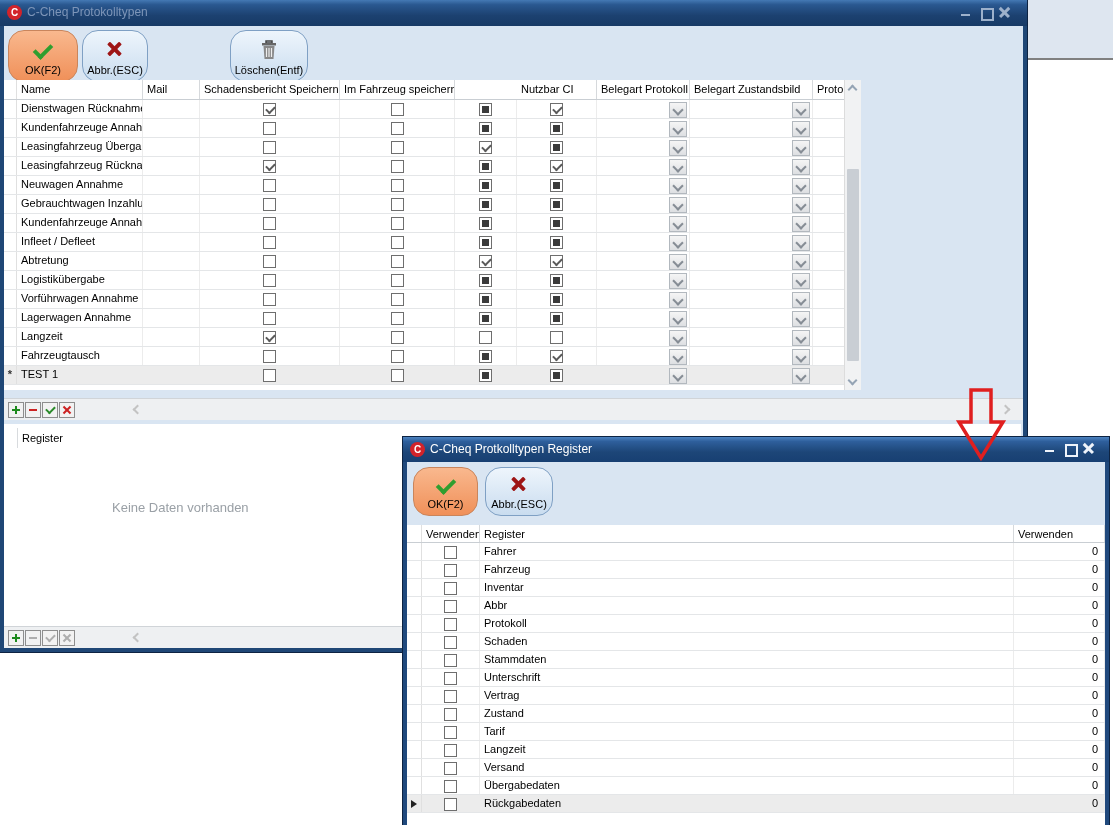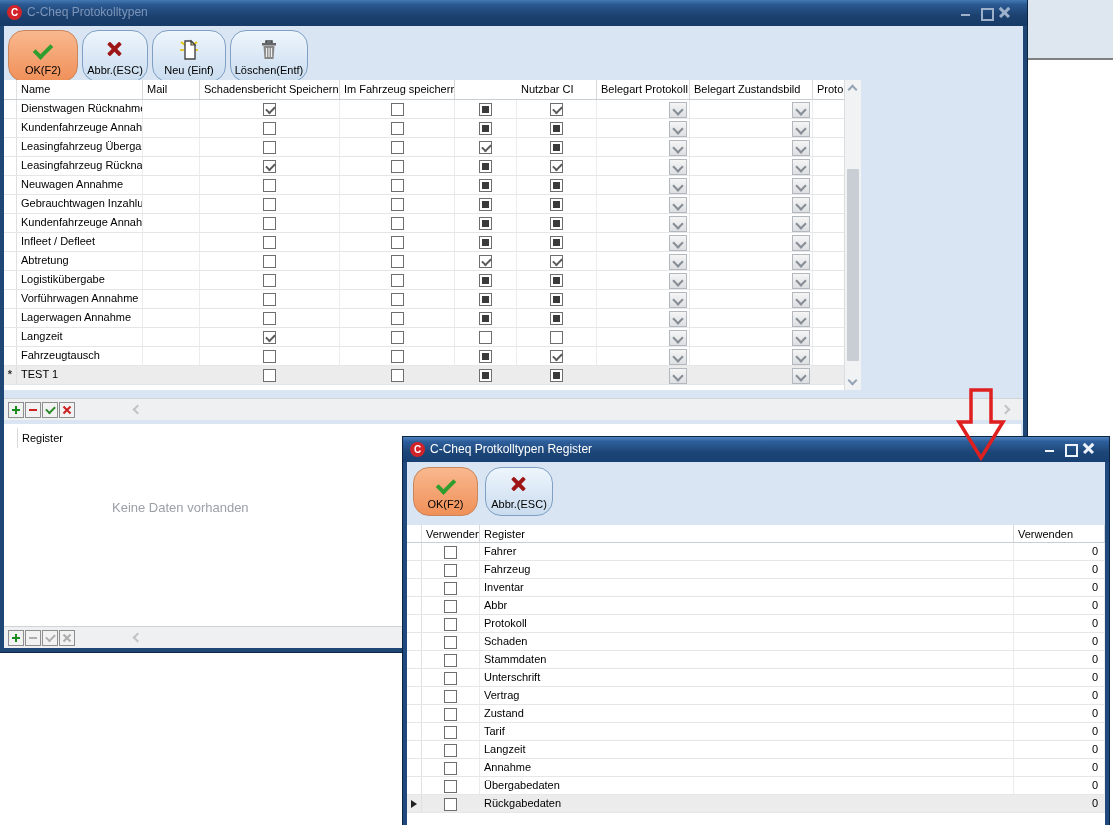--- a/index.html
+++ b/index.html
@@ -122,35 +122,20 @@
     <div class="content" style="left:4px;top:26px;width:1019px;height:622px;">
 
       <div class="btn3d orange" style="left:4px;top:4px;width:70px;height:52px;">
         <span class="ic ic-check"></span>
         <span class="btn-label">OK(F2)</span>
       </div>
       <div class="btn3d" style="left:78px;top:4px;width:66px;height:52px;">
         <span class="ic ic-cross"></span>
         <span class="btn-label">Abbr.(ESC)</span>
       </div>
-      <div class="btn3d" style="left:148px;top:4px;width:74px;height:52px;">
-        <span class="ic">
-          <svg width="24" height="24" viewBox="0 0 24 24">
-            <g stroke="#e8c400" stroke-width="1.6">
-                <line x1="4" y1="4" x2="8" y2="7"></line>
-                <line x1="20" y1="4" x2="16" y2="7"></line>
-                <line x1="3" y1="12" x2="7" y2="12"></line>
-                <line x1="21" y1="12" x2="17" y2="12"></line>
-              </g>
-            <path d="M8 3 h6 l4 4 v14 h-10 z" fill="#ffffff" stroke="#444" stroke-width="1.4"></path>
-            <path d="M14 3 l4 4 h-4 z" fill="#ffe98a" stroke="#444" stroke-width="1.2"></path>
-          </svg>
-        </span>
-        <span class="btn-label">Neu (Einf)</span>
-      </div>
       <div class="btn3d" style="left:226px;top:4px;width:78px;height:52px;">
         <span class="ic">
           <svg width="24" height="24" viewBox="0 0 24 24">
             <path d="M9 3 h6 v2 h-6 z" fill="none" stroke="#444" stroke-width="1.5"></path>
             <rect x="5" y="5" width="14" height="2.5" fill="#666"></rect>
             <path d="M6.5 8 h11 l-1 13 h-9 z" fill="#888"></path>
             <g stroke="#eee" stroke-width="1.2">
                 <line x1="9.5" y1="10" x2="9.5" y2="19"></line>
                 <line x1="12" y1="10" x2="12" y2="19"></line>
                 <line x1="14.5" y1="10" x2="14.5" y2="19"></line>
@@ -606,21 +591,21 @@
             </div>
             <div class="drow" style="height: 18px;">
               <div class="dcell ind" style="width: 15px;"></div>
               <div class="dcell" style="width: 58px;"><div class="cb"></div></div>
               <div class="dcell l" style="width: 534px;">Langzeit</div>
               <div class="dcell r" style="width: 91px;">0</div>
             </div>
             <div class="drow" style="height: 18px;">
               <div class="dcell ind" style="width: 15px;"></div>
               <div class="dcell" style="width: 58px;"><div class="cb"></div></div>
-              <div class="dcell l" style="width: 534px;">Annahme</div>
+              <div class="dcell l" style="width: 534px;">Versand</div>
               <div class="dcell r" style="width: 91px;">0</div>
             </div>
             <div class="drow" style="height: 18px;">
               <div class="dcell ind" style="width: 15px;"></div>
               <div class="dcell" style="width: 58px;"><div class="cb"></div></div>
               <div class="dcell l" style="width: 534px;">Übergabedaten</div>
               <div class="dcell r" style="width: 91px;">0</div>
             </div>
             <div class="drow sel" style="height: 18px;">
               <div class="dcell ind" style="width: 15px;">

